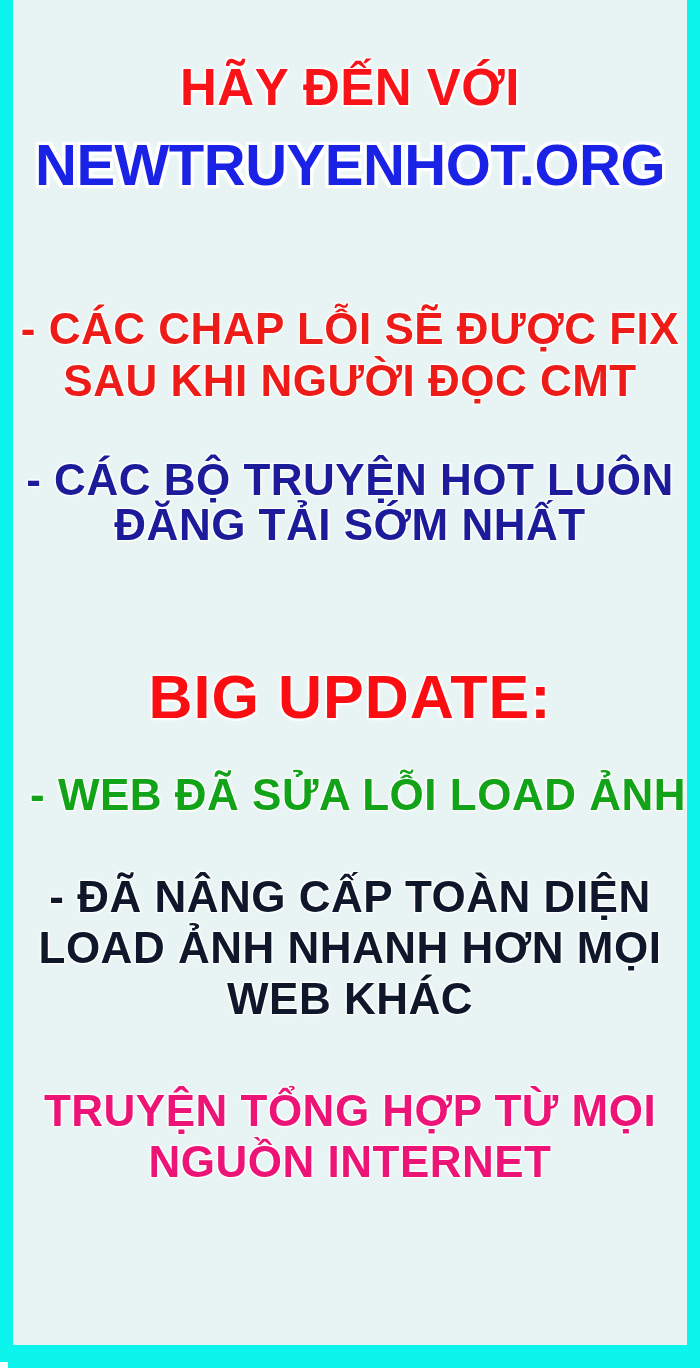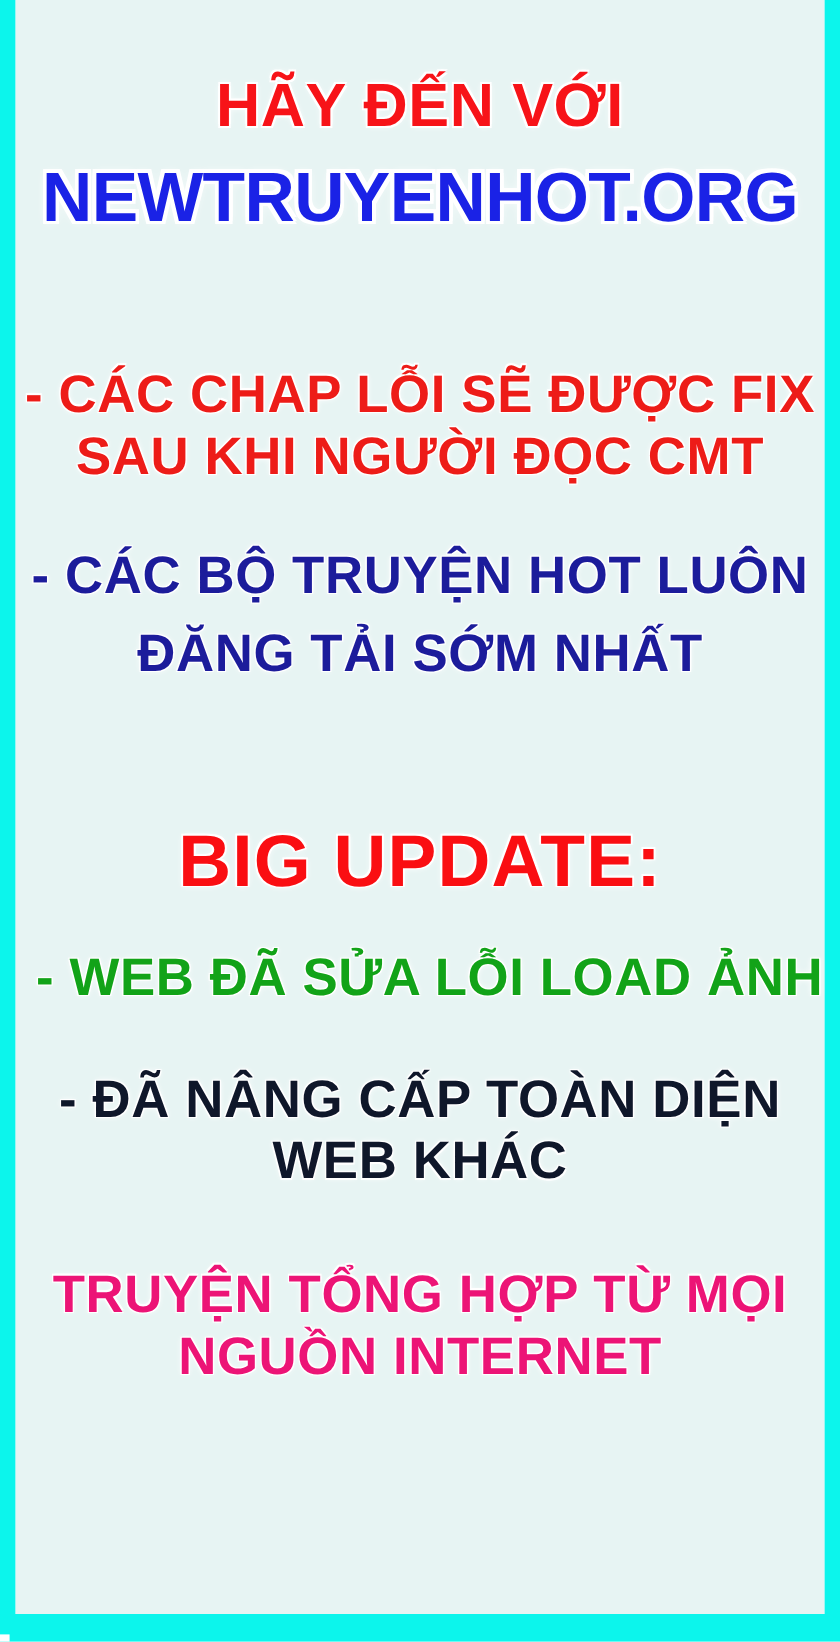--- a/index.html
+++ b/index.html
@@ -114,21 +114,21 @@
   
   .blk-navy {
     margin-top: 54px;
     font-size: 44px;
     color: #1C1C9B;
     text-shadow:
       -1px -1px 0 #ffffff, 1px -1px 0 #ffffff,
       -1px  1px 0 #ffffff, 1px  1px 0 #ffffff,
        0 0 5px #ffffff;
   }
-  .blk-navy .line + .line { margin-top: 20px; }
+  .blk-navy .line + .line { margin-top: 0; }
 
   
   .bigupdate {
     margin-top: 118px;
     font-size: 61px;
     color: #FA0E12;
     letter-spacing: 1px;
     text-shadow:
       -1.5px -1.5px 0 #ffffff, 1.5px -1.5px 0 #ffffff,
       -1.5px  1.5px 0 #ffffff, 1.5px  1.5px 0 #ffffff,
@@ -200,20 +200,21 @@
     </div>
 
     <div class="line bigupdate">BIG UPDATE:</div>
 
     <div class="block blk-green">
       <div class="line">- WEB ĐÃ SỬA LỖI LOAD ẢNH</div>
     </div>
 
     <div class="block blk-blue">
       <div class="line">- ĐÃ NÂNG CẤP TOÀN DIỆN</div>
+      <div class="line">LOAD ẢNH NHANH HƠN MỌI</div>
       <div class="line">WEB KHÁC</div>
     </div>
 
     <div class="block blk-pink">
       <div class="line">TRUYỆN TỔNG HỢP TỪ MỌI</div>
       <div class="line">NGUỒN INTERNET</div>
     </div>
 
   </div>
 </div>

